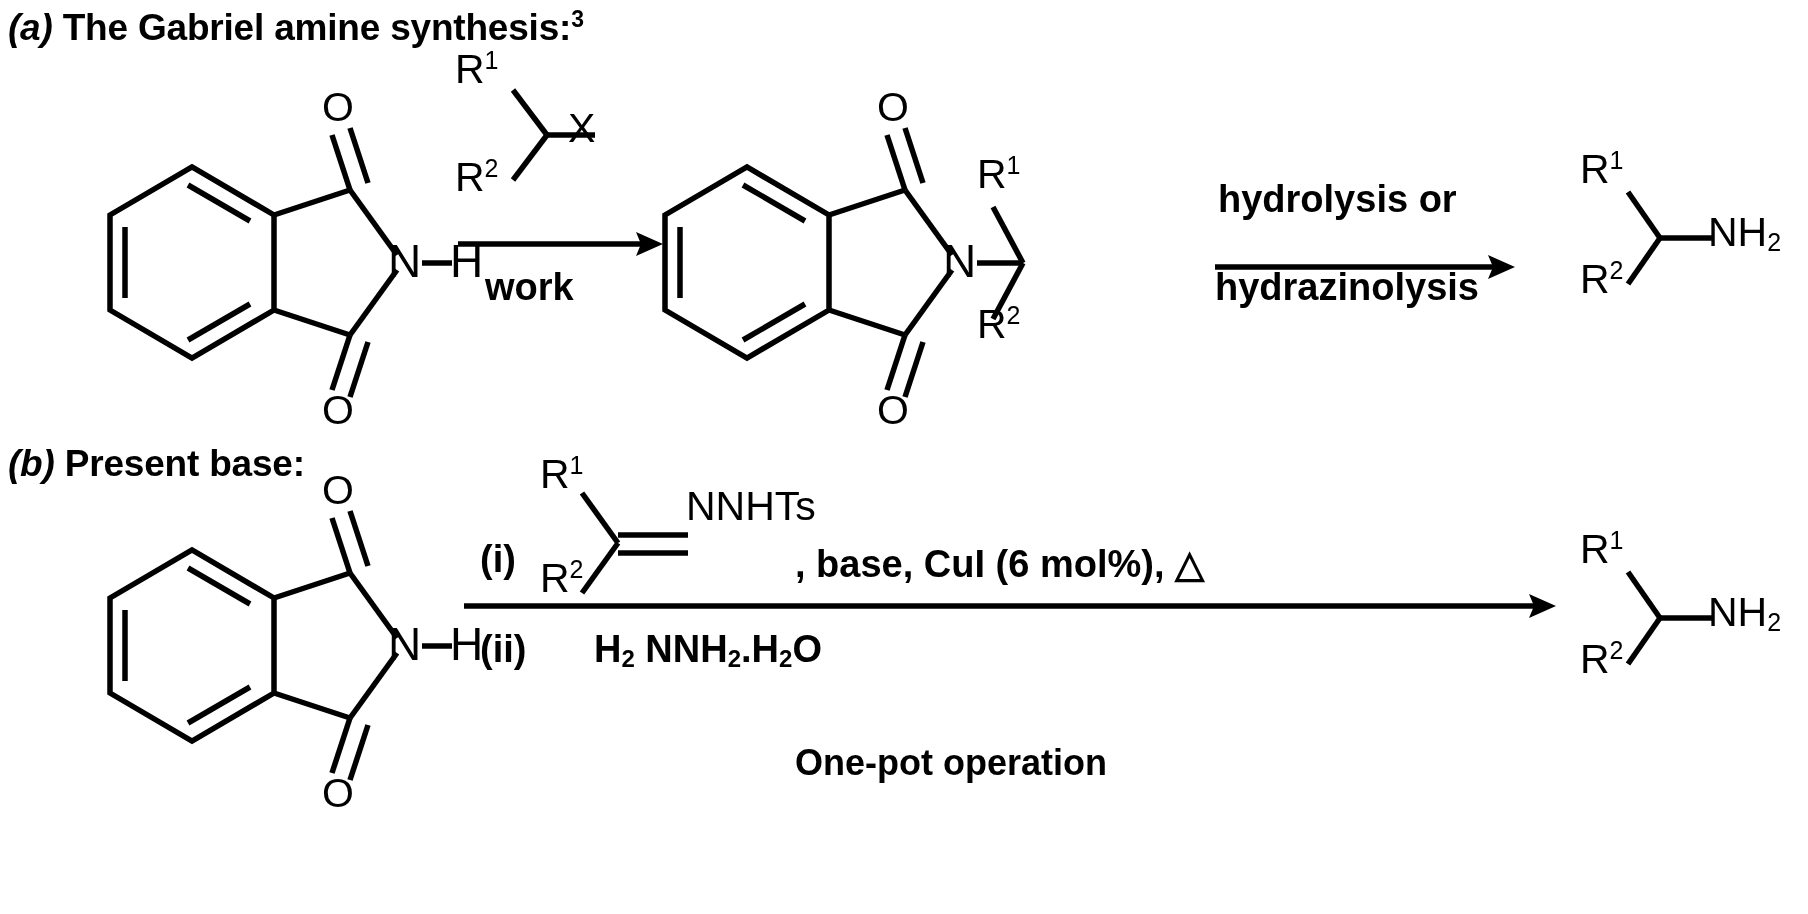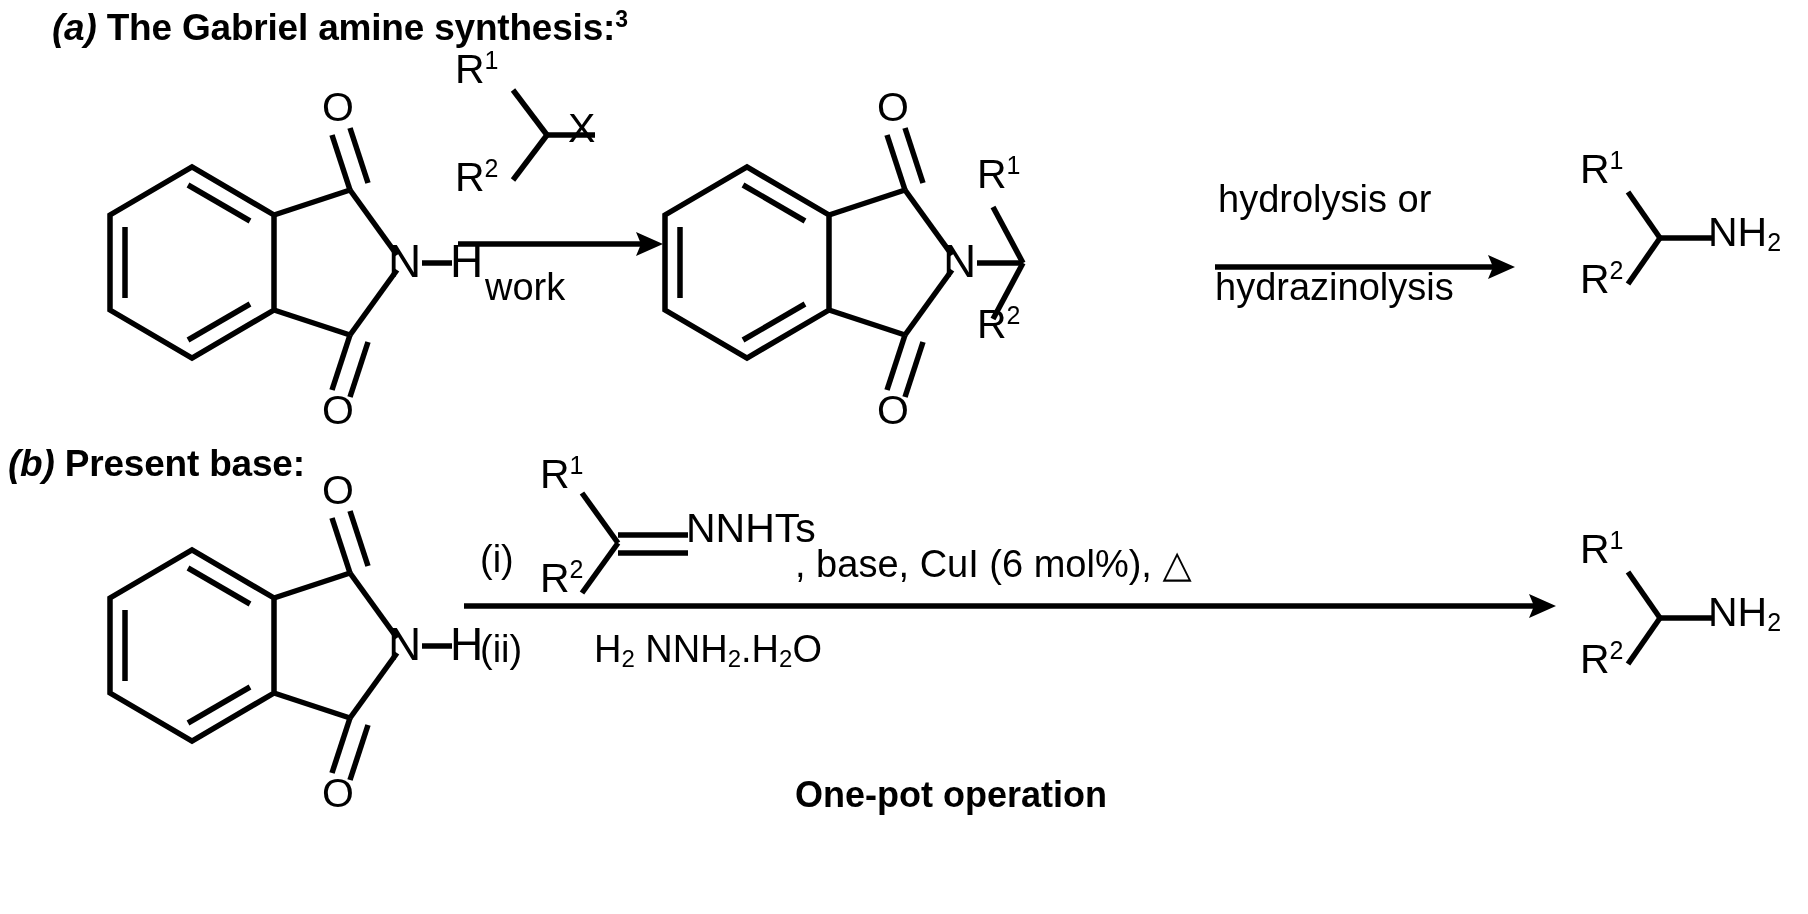--- a/index.html
+++ b/index.html
@@ -31,37 +31,38 @@
     white-space: nowrap;
     line-height: 1;
   }
   .chem-label sup { font-size: 25px; vertical-align: 0.55em; }
   .chem-label sub { font-size: 25px; vertical-align: -0.18em; }
 
   .cond-text {
     font-size: 38px;
     white-space: nowrap;
     line-height: 1.05;
+    font-weight: bold;
   }
   .cond-text sub { font-size: 24px; vertical-align: -0.2em; }
 
   .caption-bold {
     font-size: 36px;
     font-weight: bold;
     white-space: nowrap;
   }
 
   svg { display: block; overflow: visible; }
   .bond { stroke: #000; stroke-width: 5.5; fill: none; stroke-linecap: butt; }
   .arrow-line { stroke: #000; stroke-width: 5.5; fill: none; }
 </style>
 </head>
 <body>
 
-<div class="abs panel-title" style="left:8px; top:6px;margin-left:44px;">
+<div class="abs panel-title" style="left:8px; top:6px;">
   <span class="ital">(a)</span>
   <span>The Gabriel amine synthesis:</span><sup>3</sup>
 </div>
 
 <div class="abs" style="left:100px; top:95px; width:360px; height:290px;">
   <svg width="360" height="290" viewBox="0 0 360 290">
 
     <polygon class="bond" points="10,120 10,215 92,263 174,215 174,120 92,72"></polygon>
 
     <line class="bond" x1="25" y1="132" x2="25" y2="203"></line>
@@ -203,21 +204,21 @@
 
     <line class="bond" x1="78" y1="80" x2="148" y2="80"></line>
     <line class="bond" x1="78" y1="98" x2="148" y2="98"></line>
   </svg>
   <div class="abs chem-label" style="left:0px; top:-2px;">
     <span>R</span><sup>1</sup>
   </div>
   <div class="abs chem-label" style="left:0px; top:102px;">
     <span>R</span><sup>2</sup>
   </div>
-  <div class="abs chem-label" style="left:146px; top:53px;">NNHTs</div>
+  <div class="abs chem-label" style="left:146px; top:31px;">NNHTs</div>
 </div>
 
 <div class="abs cond-text" style="left:480px; top:540px;">(i)</div>
 
 <div class="abs cond-text" style="left:795px; top:545px;">, base,  CuI (6 mol%), △</div>
 
 <div class="abs" style="left:464px; top:590px; width:1092px; height:40px;">
   <svg width="1092" height="40" viewBox="0 0 1092 40">
     <line class="arrow-line" x1="0" y1="16" x2="1077" y2="16"></line>
     <polygon points="1092,16 1065,4 1070,16 1065,28" fill="#000"></polygon>
@@ -239,13 +240,13 @@
     <span>R</span><sup>1</sup>
   </div>
   <div class="abs chem-label" style="left:0px; top:108px;">
     <span>R</span><sup>2</sup>
   </div>
   <div class="abs chem-label" style="left:128px; top:62px;">
     <span>NH</span><sub>2</sub>
   </div>
 </div>
 
-<div class="abs caption-bold" style="left:795px; top:774px;">One-pot operation</div>
+<div class="abs caption-bold" style="left:795px; top:742px;">One-pot operation</div>
 
 </body></html>

